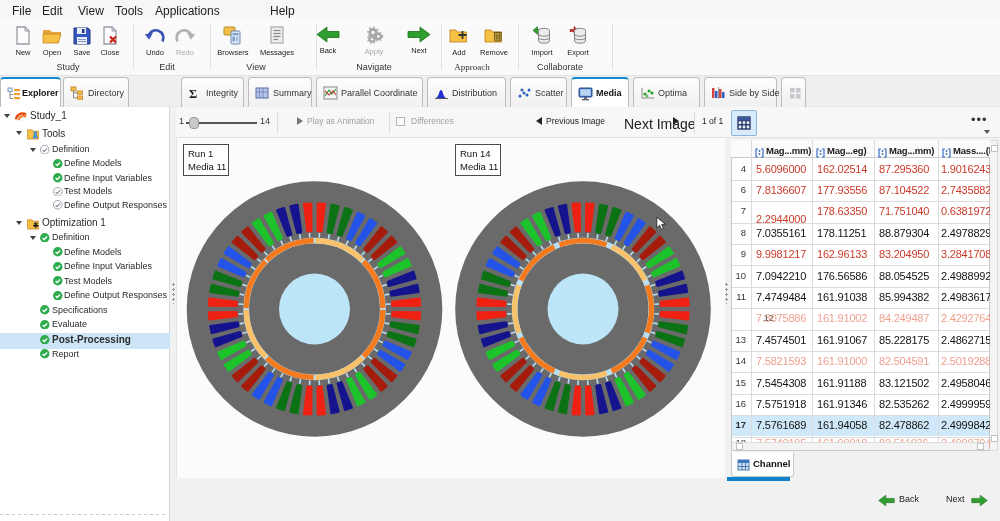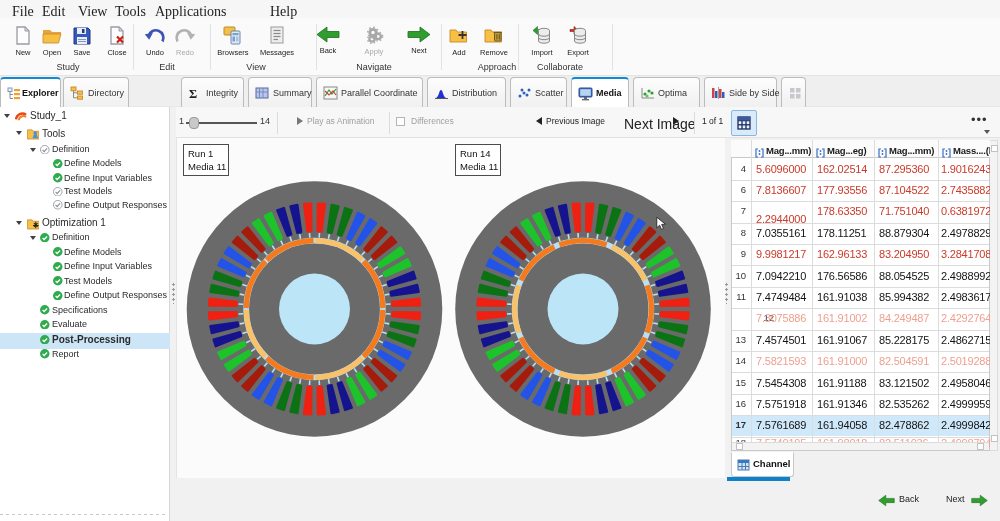--- a/index.html
+++ b/index.html
@@ -1,20 +1,20 @@
 <!DOCTYPE html>
 <html><head><meta charset="utf-8">
 <style>
 *{margin:0;padding:0;box-sizing:border-box;}
 html,body{width:1000px;height:521px;overflow:hidden;}
 body{font-family:"Liberation Sans",sans-serif;background:#f1f1f1;position:relative;}
 .abs{position:absolute;}
 .menubar{position:absolute;top:0;left:0;width:1000px;height:18px;background:#f6f6f6;}
 .ribbon{position:absolute;top:18px;left:0;width:1000px;height:58px;background:#fafafa;border-bottom:1px solid #e4e4e4;}
-.mi{position:absolute;top:4px;font-size:14px;color:#222;font-family:Liberation Serif, serif;}
+.mi{position:absolute;top:4px;font-size:12px;color:#222;}
 .ri{position:absolute;top:26px;width:64px;text-align:center;}
 .ri svg{display:block;margin:0 auto;}
 .ri .lb{font-size:7.5px;color:#222;margin-top:3px;white-space:nowrap;}
 .ri .lb.gray{color:#a9a9a9;}
 .rgl{position:absolute;top:62px;font-size:9px;color:#333;text-align:center;white-space:nowrap;}
 .rsep{position:absolute;top:24px;height:46px;width:1px;background:#e2e2e2;}
 .tabstrip{position:absolute;top:76px;left:0;width:1000px;height:31px;background:#efefef;border-bottom:1px solid #e8e8e8;}
 .tab{position:absolute;top:77px;height:30px;background:linear-gradient(#fdfdfd,#f0f0f0);border:1px solid #bcbcbc;border-bottom:none;border-radius:4px 4px 0 0;font-size:9px;color:#333;white-space:nowrap;z-index:2;}
 .tab .tx{position:absolute;top:10px;left:24px;}
 .tab.sel{background:#fff;border-top:2.5px solid #1289d3;z-index:3;}
@@ -69,21 +69,21 @@
     <svg width="18" height="19" viewBox="0 0 18 19">
       <path d="M1 2 h14 l2 2 v14 h-16 z" fill="#3557c0" stroke="#23387a" stroke-width="1"></path>
       <rect x="4" y="2" width="9" height="6" fill="#e8eef8"></rect>
       <rect x="9" y="3" width="2.5" height="4" fill="#23387a"></rect>
       <rect x="4" y="11" width="10" height="7" fill="#e8eef8"></rect>
       <rect x="5" y="13" width="8" height="1" fill="#8899bb"></rect>
       <rect x="5" y="15" width="8" height="1" fill="#8899bb"></rect>
     </svg>
     <div class="lb">Save</div>
   </div>
-<div class="ri" style="left:85px;">
+<div class="ri" style="left:78px;">
     <svg width="19" height="19" viewBox="0 0 19 19">
       <path d="M3 1 h8 l4 4 v13 h-12 z" fill="#fdfdfd" stroke="#9a9aa6" stroke-width="1.3"></path>
       <path d="M11 1 l4 4 h-4 z" fill="#d8d8e0" stroke="#9a9aa6" stroke-width="1"></path>
       <path d="M9 10.5 l6 6 M15 10.5 l-6 6" stroke="#cc2211" stroke-width="2.2"></path>
     </svg>
     <div class="lb">Close</div>
   </div>
 <div class="ri" style="left:123px;">
     <svg width="22" height="19" viewBox="0 0 22 19">
       <path d="M18.5 15.5 A 7.6 7.6 0 1 0 4.4 10.2" fill="none" stroke="#3b55b5" stroke-width="2.7"></path>
@@ -187,21 +187,21 @@
       <ellipse cx="11" cy="4.5" rx="5.5" ry="2.2" fill="#ececec" stroke="#888" stroke-width="1"></ellipse>
       <path d="M5.5 4.5 v10.5 a5.5 2.2 0 0 0 11 0 v-10.5" fill="#ececec" stroke="#888" stroke-width="1"></path>
       <path d="M5.5 8 a5.5 2.2 0 0 0 11 0 M5.5 11.5 a5.5 2.2 0 0 0 11 0" fill="none" stroke="#888" stroke-width="1"></path>
     </svg>
     <div class="lb">Export</div>
   </div>
 <div class="rgl" style="left:18px;width:100px;">Study</div>
 <div class="rgl" style="left:117px;width:100px;">Edit</div>
 <div class="rgl" style="left:206px;width:100px;">View</div>
 <div class="rgl" style="left:324px;width:100px;">Navigate</div>
-<div class="rgl" style="left:447px;width:100px;">Approach</div>
+<div class="rgl" style="left:422px;width:100px;font-family:Liberation Serif, serif;">Approach</div>
 <div class="rgl" style="left:510px;width:100px;">Collaborate</div>
 <div class="rsep" style="left:133px;"></div>
 <div class="rsep" style="left:210px;"></div>
 <div class="rsep" style="left:316px;"></div>
 <div class="rsep" style="left:441px;"></div>
 <div class="rsep" style="left:518px;"></div>
 <div class="rsep" style="left:612px;"></div>
 <div class="tab sel" style="left:0px;width:61px;">
     <svg width="14" height="14" viewBox="0 0 14 14">
       <rect x="1" y="1" width="4" height="3.5" fill="#e8f0fa" stroke="#7a9cc8" stroke-width="1"></rect>

